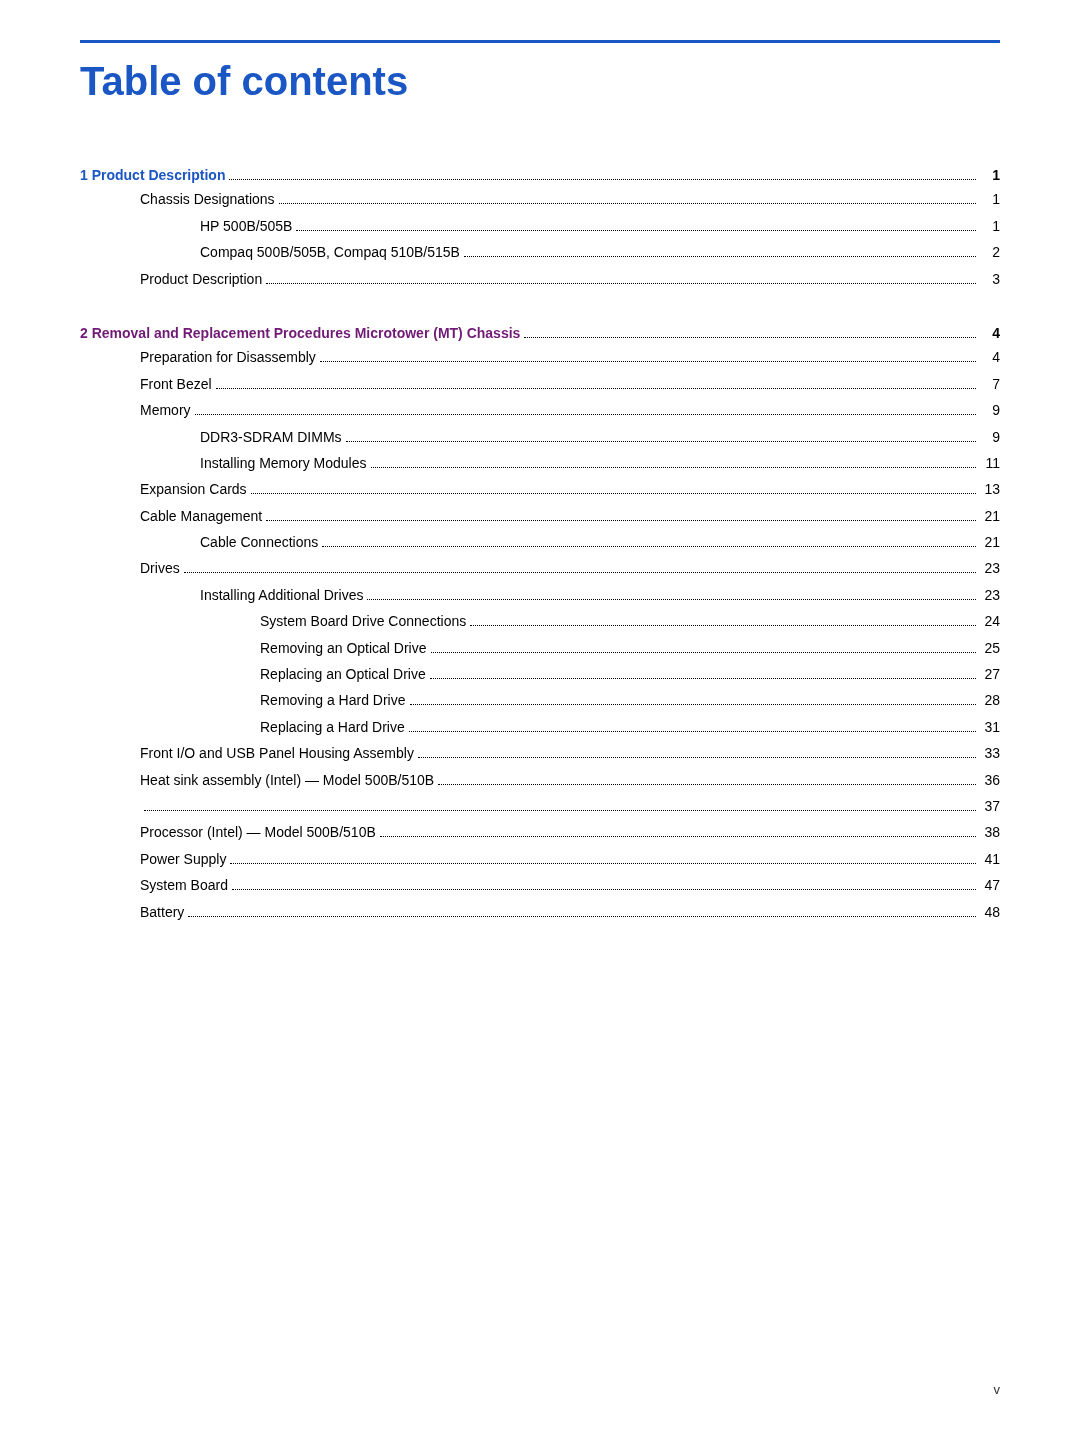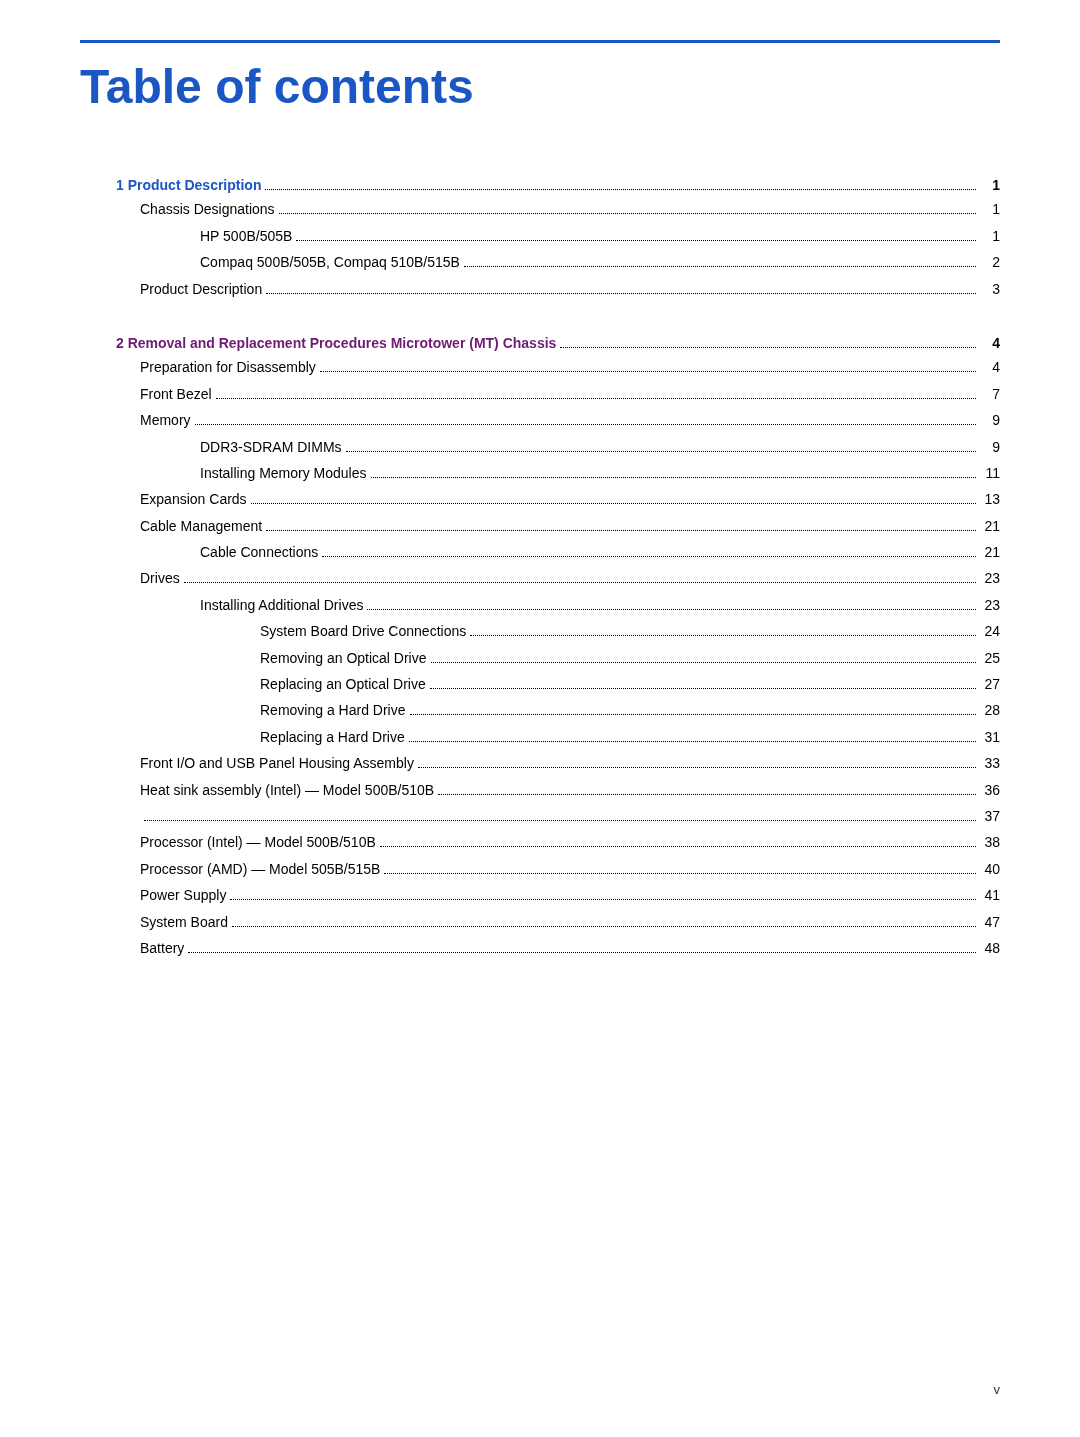--- a/index.html
+++ b/index.html
@@ -17,21 +17,21 @@
       min-height: 1437px;
       padding: 40px 80px 80px 80px;
     }
 
     .top-border {
       border-top: 3px solid #1a56c4;
       margin-bottom: 8px;
     }
 
     .page-title {
-      font-size: 48px;
+      font-size: 40px;
       font-weight: bold;
       color: #1a56c4;
       margin-bottom: 60px;
       padding-top: 8px;
     }
 
     .toc-container {
       width: 100%;
     }
 
@@ -59,21 +59,20 @@
       flex-shrink: 0;
       min-width: 20px;
       text-align: right;
     }
 
     .level-1 {
       font-weight: bold;
       color: #1a56c4;
       margin-top: 12px;
       margin-bottom: 2px;
-      margin-left: 36px;
     }
 
     .level-1 .toc-label {
       font-weight: bold;
       color: #1a56c4;
     }
 
     .level-1 .toc-page {
       font-weight: bold;
       color: #000;
@@ -229,25 +228,20 @@
     <div class="toc-entry level-2">
       <span class="toc-dots"></span>
       <span class="toc-page">37</span>
     </div>
     <div class="toc-entry level-2">
       <span class="toc-label">Processor (Intel) — Model 500B/510B</span>
       <span class="toc-dots"></span>
       <span class="toc-page">38</span>
     </div>
     <div class="toc-entry level-2">
-      <span class="toc-label">Processor (AMD) — Model 505B/515B</span>
-      <span class="toc-dots"></span>
-      <span class="toc-page">40</span>
-    </div>
-    <div class="toc-entry level-2">
       <span class="toc-label">Power Supply</span>
       <span class="toc-dots"></span>
       <span class="toc-page">41</span>
     </div>
     <div class="toc-entry level-2">
       <span class="toc-label">System Board</span>
       <span class="toc-dots"></span>
       <span class="toc-page">47</span>
     </div>
     <div class="toc-entry level-2">

